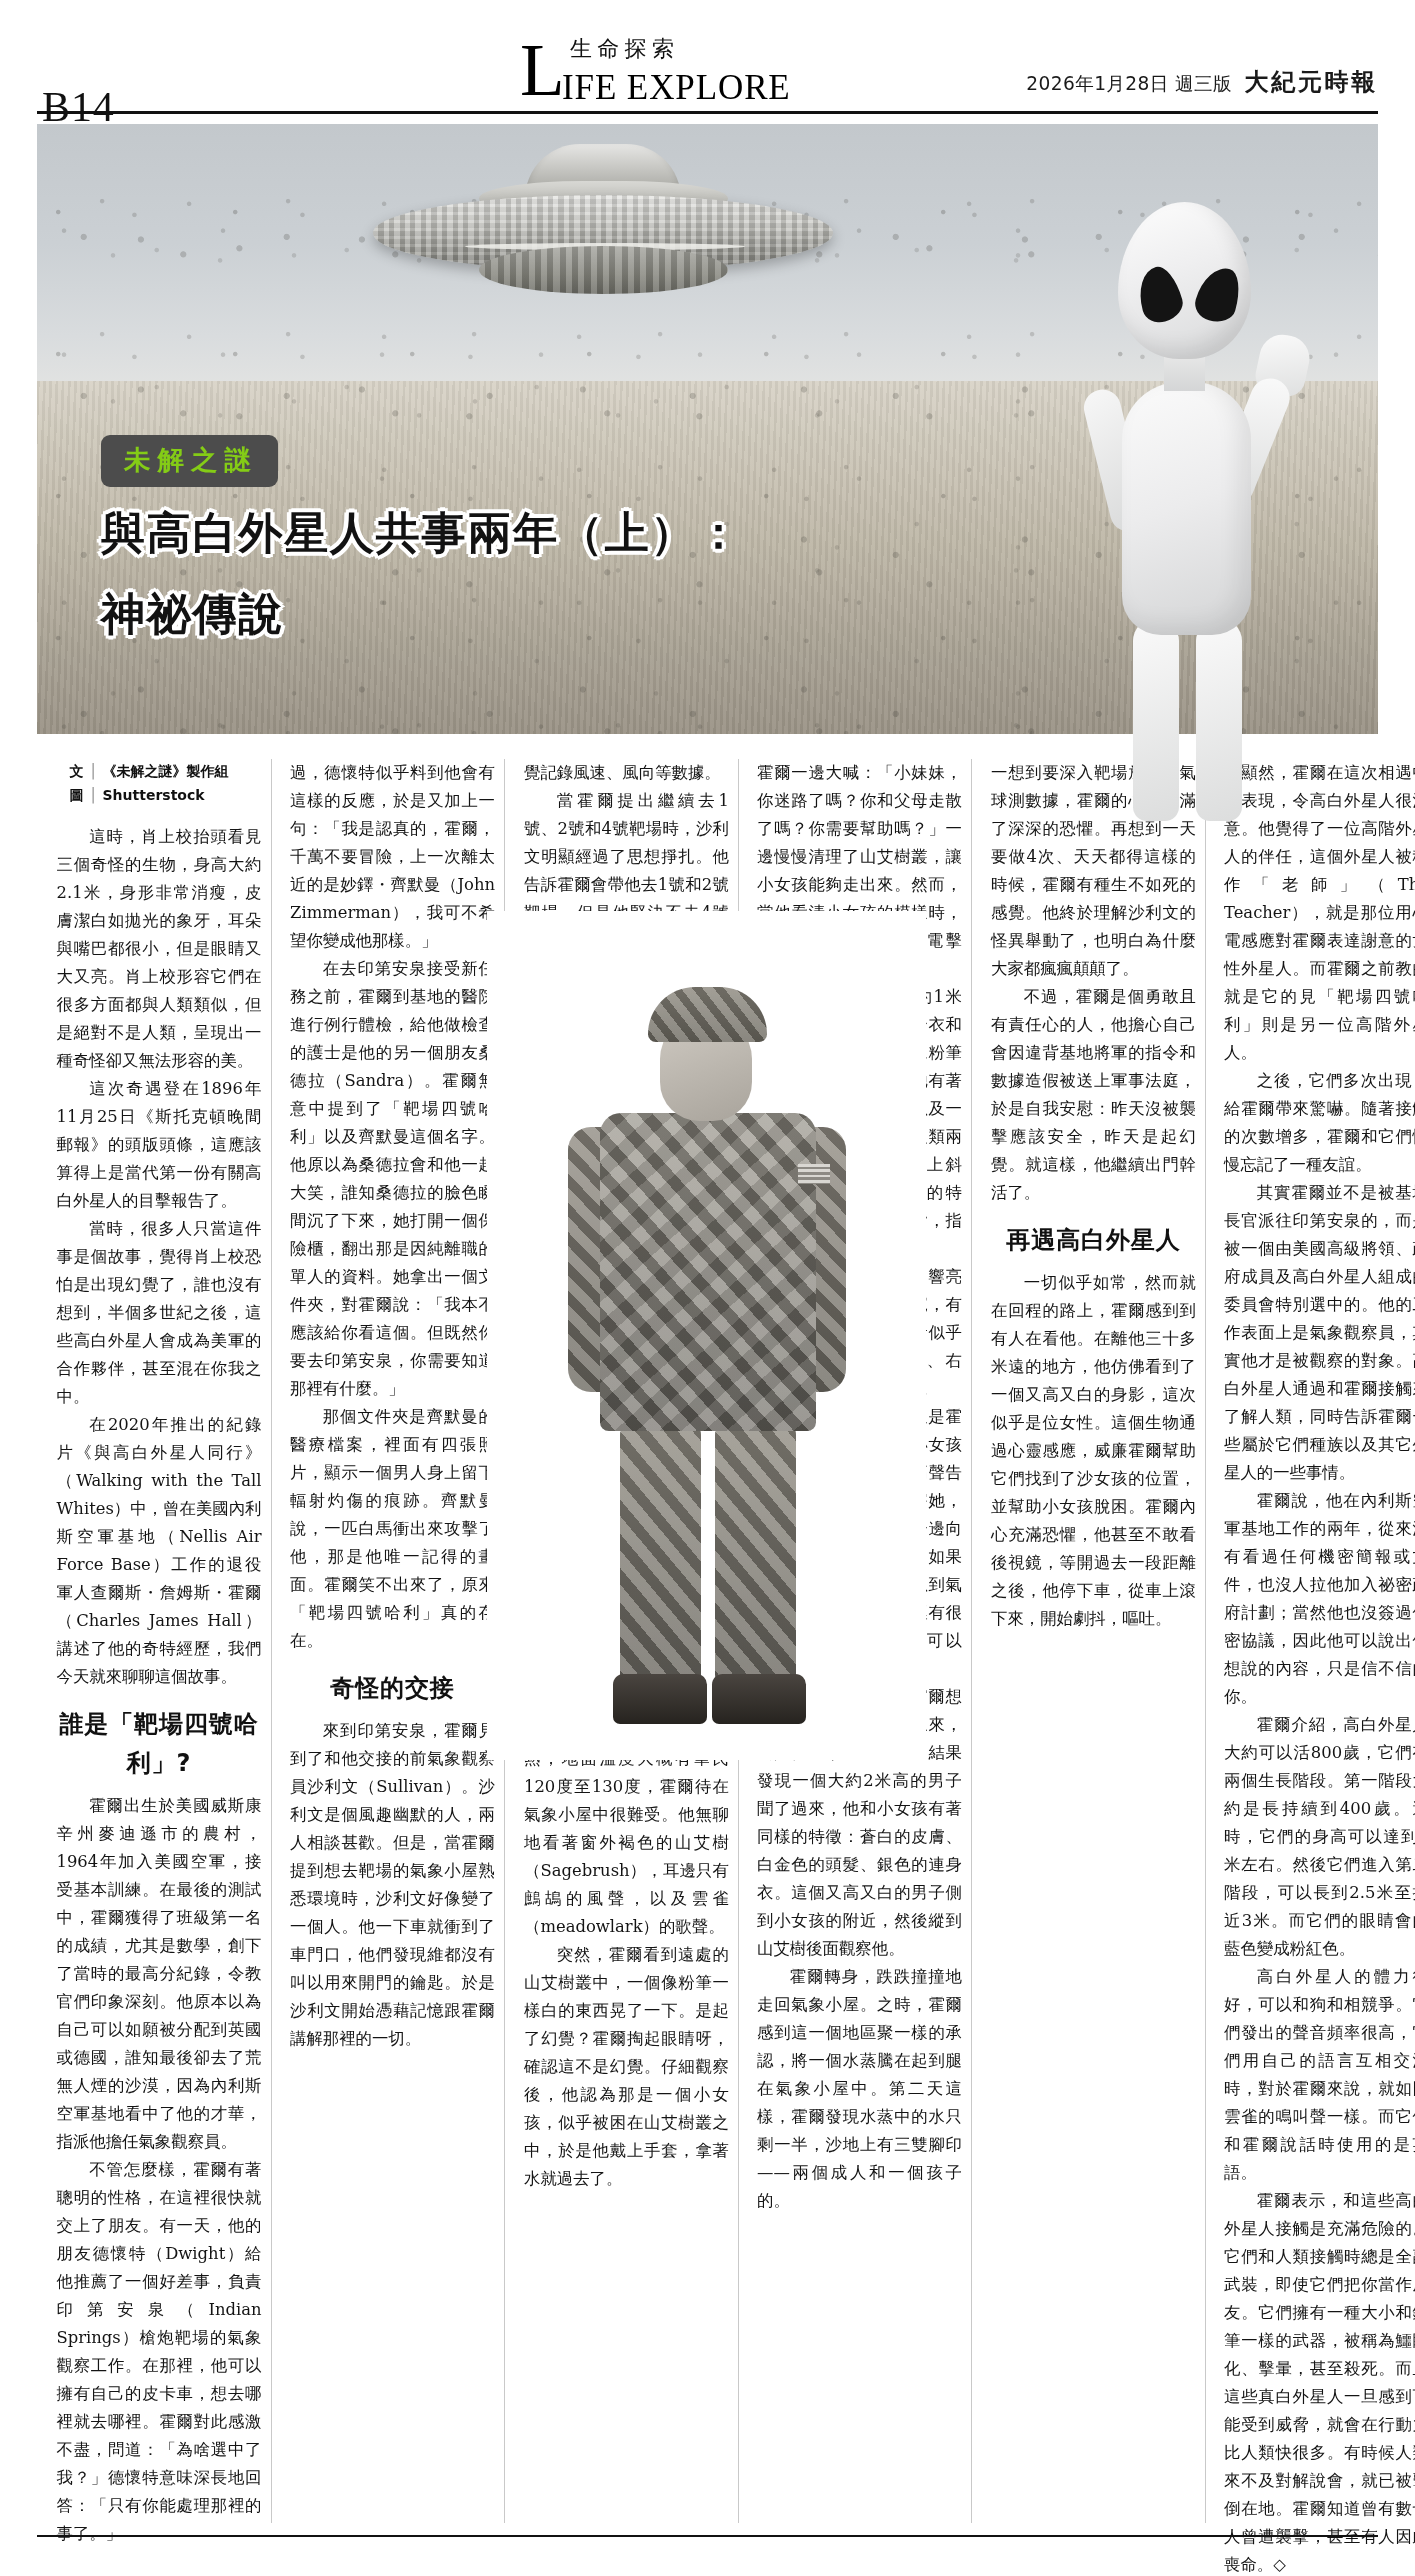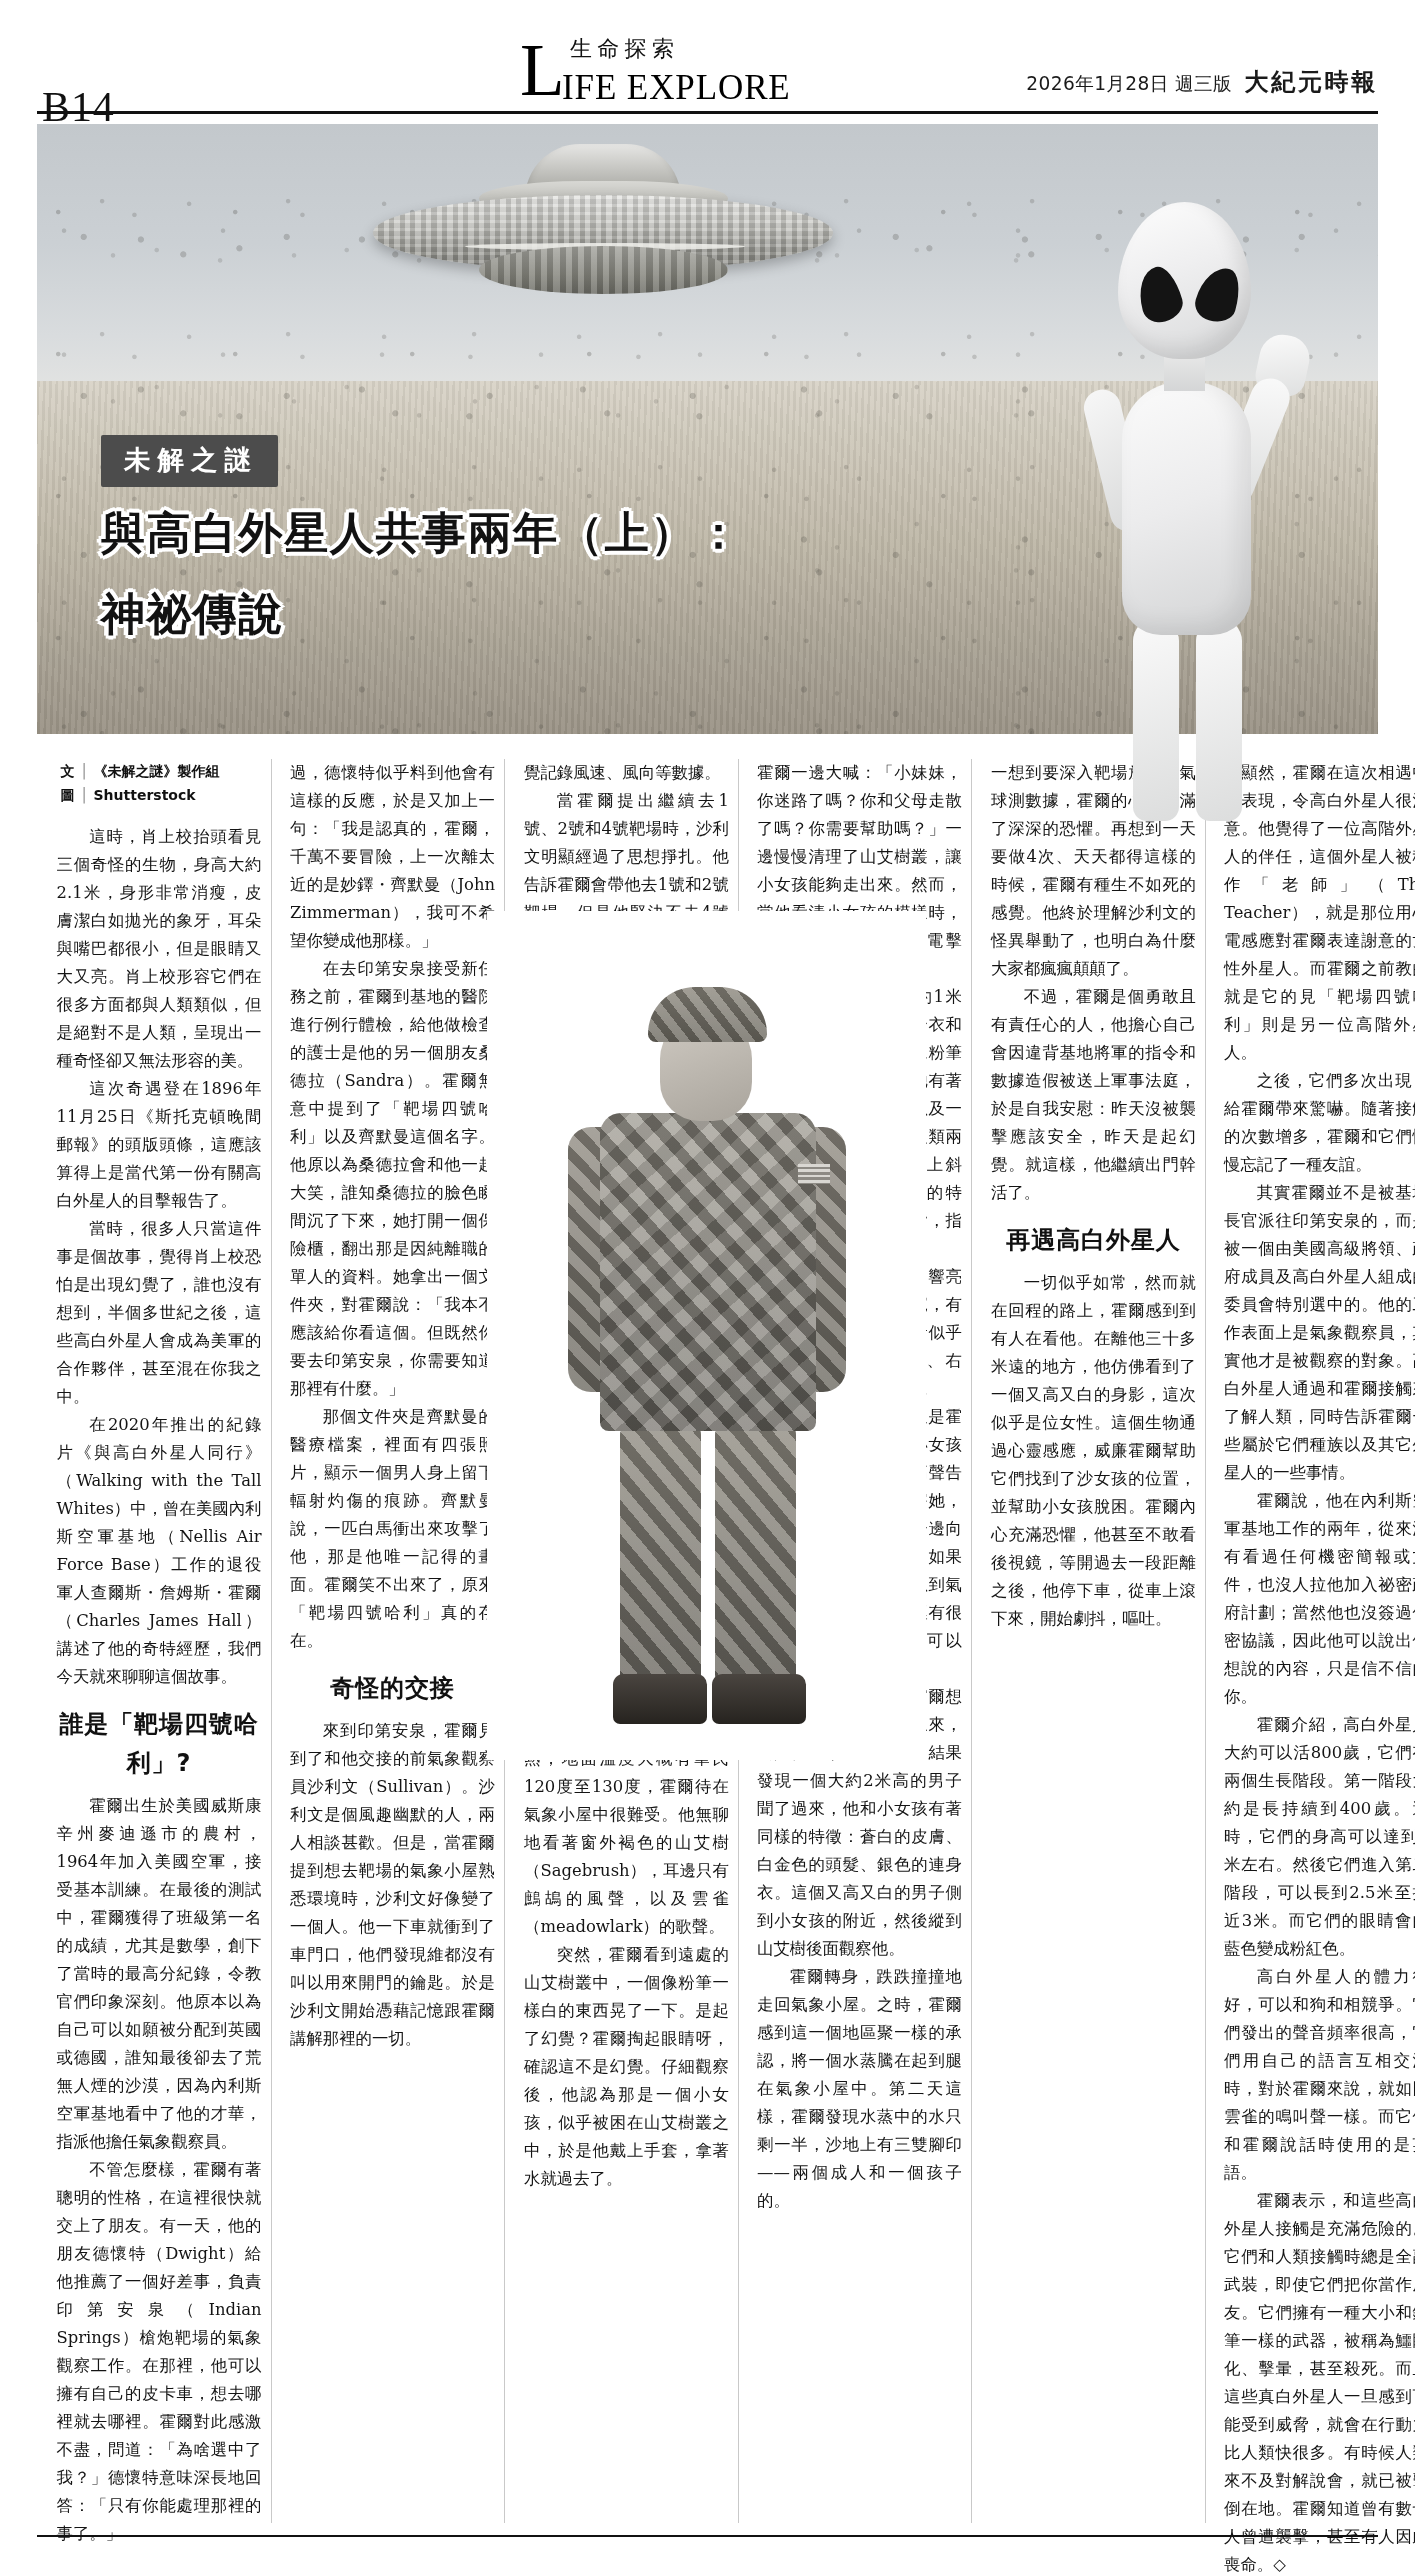--- a/index.html
+++ b/index.html
@@ -126,24 +126,24 @@
       repeating-linear-gradient(90deg,rgba(255,255,255,.15) 0 6.2px,rgba(0,0,0,.14) 6.2px 12.4px),
       linear-gradient(180deg,#a7a7a1 0%,#87877f 60%,#6d6d66 100%);
   }
   .ufo-band{
     position:absolute;left:92px;top:103px;width:280px;height:7px;
     border-radius:140px/3.5px;background:#efeeea;opacity:.85;
   }
 
   .tag-badge{
     position:absolute;left:64px;top:311px;
-    background:#4c4c4c;color:#ffffff;
+    background:#4c4c4c;color:#84cc16;
     font-family:"DejaVu Sans","Liberation Sans",sans-serif;
     font-weight:bold;font-size:26.5px;letter-spacing:7px;
-    padding:7px 19.5px 8.8px 23px;border-radius:2px;
+    padding:7px 19.5px 8.8px 23px;border-radius:9px;
   }
   .headline{
     position:absolute;left:64px;top:372px;width:1044px;
     font-family:Liberation Mono, monospace;
     font-weight:bold;
     font-size:44px;line-height:81px;letter-spacing:1.8px;
     color:#121212;
     text-shadow:
       2.7px 0 0 #fff,-2.7px 0 0 #fff,0 2.7px 0 #fff,0 -2.7px 0 #fff,
       2.7px 2.7px 0 #fff,-2.7px 2.7px 0 #fff,2.7px -2.7px 0 #fff,-2.7px -2.7px 0 #fff,
@@ -215,21 +215,21 @@
   .c1{left:19.5px;}   .s1{left:234px;}
   .c2{left:253px;}  .s2{left:467px;}
   .c3{left:487px;}  .s3{left:701px;}
   .c4{left:720px;}  .s4{left:934px;}
   .c5{left:954px;} .s5{left:1168px;}
   .c6{left:1187px;}
 
   .byline{
     font-family:"DejaVu Sans","Liberation Sans",sans-serif;
     font-size:14px;line-height:24px;font-weight:600;color:#111;
-    margin:0 0 16px 4px;
+    margin:0 0 16px 13px;
   }
   .byline .bsep{color:#888;padding:0 5.3px;}
 
   .lead{
     font-family:"DejaVu Sans","Liberation Sans",sans-serif;
     font-weight:bold;font-size:17px;line-height:29px;
     text-align:justify;text-justify:inter-ideograph;
     color:#0d0d0d;margin:0 0 14px 0;
   }
   p.body{

